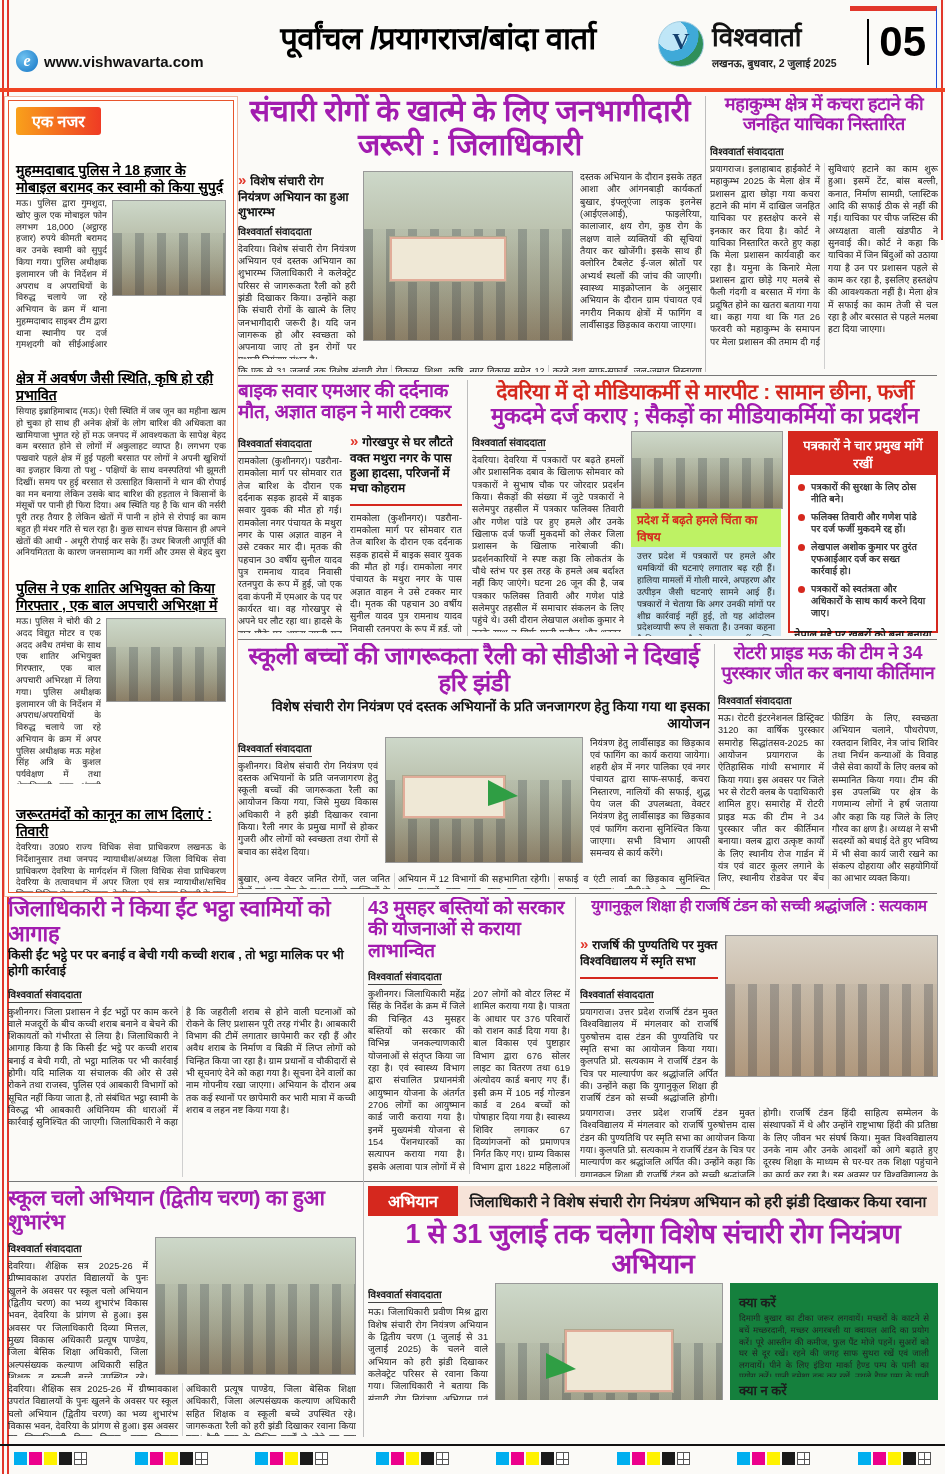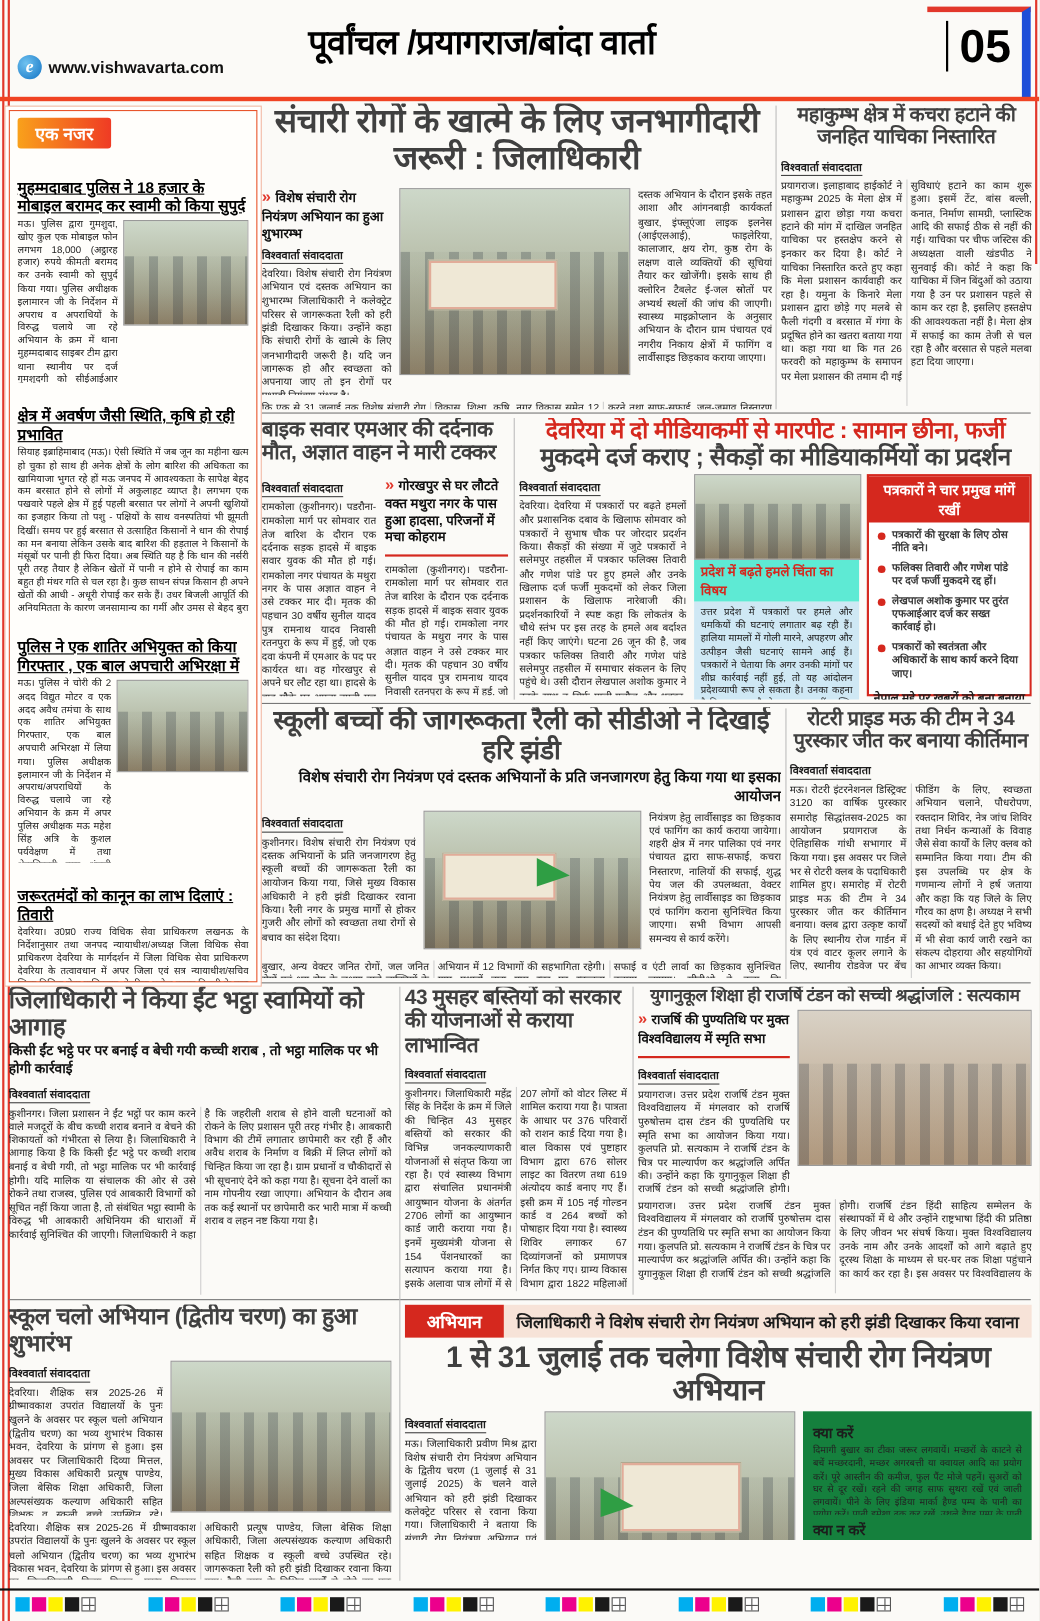--- a/index.html
+++ b/index.html
@@ -18,28 +18,28 @@
                  font-size:31px;font-weight:800;letter-spacing:-.5px;color:#000;}
   .brand{position:absolute;left:648px;top:12px;display:flex;align-items:center;gap:8px;}
   .globe{width:44px;height:44px;border-radius:50%;
          background:radial-gradient(circle at 30% 30%,#bfe6f7 0 35%,#3fa9d8 36% 60%,#2f8f5b 61% 100%);
          position:relative;border:1px solid #9fcbe0;}
   .globe:after{content:"V";position:absolute;left:0;right:0;top:6px;text-align:center;
                font:800 24px "Liberation Serif",serif;color:#14406e;}
   .brand-name{font-size:26px;font-weight:800;color:#121212;}
   .brand-date{font-size:10.5px;font-weight:700;color:#222;margin-top:2px;}
   .pageno-wrap{position:absolute;right:0;top:0;width:86px;height:78px;
-               border-top:5px solid #e2372b;border-right:8px solid #1d4ed8;}
+               border-top:5px solid #e2372b;border-right:1px solid #1d4ed8;}
   .pageno{position:absolute;right:10px;top:8px;font-size:42px;font-weight:800;color:#000;
           border-left:2px solid #000;padding-left:10px;line-height:1.1;}
   .toprule{position:absolute;left:0;right:0;top:88px;height:4px;background:#f04323;}
 
   
   .art{position:absolute;overflow:hidden;}
-  .hl{font-weight:800;color:#404040;line-height:1.12;letter-spacing:-.3px;}
+  .hl{font-weight:800;color:#a21caf;line-height:1.12;letter-spacing:-.3px;}
   .hl.red{color:#d5281e;}
   .kick{font-weight:700;font-size:12px;line-height:1.25;color:#111;}
   .kick .mk{color:#e2372b;font-size:15px;font-weight:800;margin-right:4px;}
   .byline{display:inline-block;font-size:10px;font-weight:700;border-bottom:1px solid #444;
           padding-bottom:1px;margin:4px 0 3px;}
   .bt{font-size:9.2px;line-height:1.34;text-align:justify;color:#222;overflow:hidden;}
   .c2{columns:2;column-gap:8px;column-rule:1px solid #cfcfcf;}
   .c3{columns:3;column-gap:8px;column-rule:1px solid #cfcfcf;}
   .photo{background:linear-gradient(180deg,#cdd8c9 0%,#b9bfab 40%,#a3a28c 70%,#8d7f66 100%);
          position:relative;border:1px solid #999;overflow:hidden;}
@@ -63,21 +63,21 @@
 
   
   .dem{border:2px solid #d5281e;background:#fff;}
   .dem-h{background:#d5281e;color:#fff;font-weight:800;font-size:13px;text-align:center;padding:3px 2px;}
   .dem ul{margin:6px 8px;padding:0;list-style:none;}
   .dem li{position:relative;padding-left:13px;font-size:9.5px;font-weight:700;color:#3a3a3a;
           margin-bottom:5px;line-height:1.3;}
   .dem li:before{content:"";position:absolute;left:0;top:3px;width:7px;height:7px;border-radius:50%;background:#d5281e;}
   .dem-sub{font-size:11px;font-weight:800;text-align:center;margin:4px 4px 2px;}
 
-  .alert-h{background:#5eead4;color:#d5281e;font-weight:800;font-size:12px;padding:2px 6px;}
+  .alert-h{background:#bef264;color:#d5281e;font-weight:800;font-size:12px;padding:2px 6px;}
   .alert-b{background:#cfe8f4;padding:4px 6px;font-size:8.8px;line-height:1.35;text-align:justify;}
 
   .bluebox{background:#15803d;padding:10px 9px;}
   .bluebox h4{margin:0 0 2px;font-size:13px;font-weight:800;}
   .bluebox .bt{font-size:8.6px;}
 
   .tagrow{display:flex;align-items:stretch;background:#f7e3d8;}
   .tag{background:#d5281e;color:#fff;font-weight:800;font-size:16px;padding:4px 20px;}
   .tagkick{flex:1;font-size:15px;font-weight:800;display:flex;align-items:center;justify-content:center;}
 
@@ -98,20 +98,27 @@
   <div class="edge l1"></div>
   <div class="edge l2"></div>
   <div class="edge r1"></div>
 
   <div class="hdr">
     <div class="site">
       <span class="e-icon">e</span>
       <span class="site-url">www.vishwavarta.com</span>
     </div>
     <div class="section-title">पूर्वांचल /प्रयागराज/बांदा वार्ता</div>
+    <div class="brand">
+      <span class="globe"></span>
+      <span>
+        <div class="brand-name">विश्ववार्ता</div>
+        <div class="brand-date">लखनऊ,  बुधवार, 2 जुलाई 2025</div>
+      </span>
+    </div>
     <div class="pageno-wrap">
       <div class="pageno">05</div>
     </div>
   </div>
   <div class="toprule"></div>
 
   <div class="rules">
     <div class="h" style="left:238px;right:8px;top:375px"></div>
     <div class="h" style="left:238px;right:8px;top:639px"></div>
     <div class="h" style="left:8px;right:8px;top:893px"></div>
@@ -236,21 +243,21 @@
   </div>
 
   <div class="art" style="left:368px;top:897px;width:202px;height:280px">
     <div class="hl" style="font-size:19px;height:68px">43 मुसहर बस्तियों को सरकार की योजनाओं से कराया लाभान्वित</div>
     <div><span class="byline">विश्ववार्ता संवाददाता</span></div>
     <div class="bt c2" style="height:186px">कुशीनगर। जिलाधिकारी महेंद्र सिंह के निर्देश के क्रम में जिले की चिन्हित 43 मुसहर बस्तियों को सरकार की विभिन्न जनकल्याणकारी योजनाओं से संतृप्त किया जा रहा है। एवं स्वास्थ्य विभाग द्वारा संचालित प्रधानमंत्री आयुष्मान योजना के अंतर्गत 2706 लोगों का आयुष्मान कार्ड जारी कराया गया है। इनमें मुख्यमंत्री योजना से 154 पेंशनधारकों का सत्यापन कराया गया है। इसके अलावा पात्र लोगों में से 207 लोगों को वोटर लिस्ट में शामिल कराया गया है। पात्रता के आधार पर 376 परिवारों को राशन कार्ड दिया गया है। बाल विकास एवं पुष्टाहार विभाग द्वारा 676 सोलर लाइट का वितरण तथा 619 अंत्योदय कार्ड बनाए गए हैं। इसी क्रम में 105 नई गोल्डन कार्ड व 264 बच्चों को पोषाहार दिया गया है। स्वास्थ्य शिविर लगाकर 67 दिव्यांगजनों को प्रमाणपत्र निर्गत किए गए। ग्राम्य विकास विभाग द्वारा 1822 महिलाओं को स्वयं सहायता समूहों से जोड़ा गया है। 252 बच्चों को स्कूलों में दाखिला दिलाया गया है, ताकि शिक्षा की मुख्यधारा से जुड़ सकें।</div>
   </div>
 
   <div class="art" style="left:580px;top:897px;width:358px;height:280px">
     <div class="hl" style="font-size:15.5px;text-align:center">युगानुकूल शिक्षा ही राजर्षि टंडन को सच्ची श्रद्धांजलि : सत्यकाम</div>
-    <div style="display:flex;gap:7px;margin-top:4px">
+    <div style="display:flex;gap:7px;margin-top:21px">
       <div style="width:138px">
         <div class="kick" style="border-bottom:2px solid #d5281e;padding-bottom:8px"><span class="mk">»</span><span>राजर्षि की पुण्यतिथि पर मुक्त विश्वविद्यालय में स्मृति सभा</span></div>
         <div style="margin-top:4px"><span class="byline">विश्ववार्ता संवाददाता</span></div>
         <div class="bt" style="height:96px">प्रयागराज। उत्तर प्रदेश राजर्षि टंडन मुक्त विश्वविद्यालय में मंगलवार को राजर्षि पुरुषोत्तम दास टंडन की पुण्यतिथि पर स्मृति सभा का आयोजन किया गया। कुलपति प्रो. सत्यकाम ने राजर्षि टंडन के चित्र पर माल्यार्पण कर श्रद्धांजलि अर्पित की। उन्होंने कहा कि युगानुकूल शिक्षा ही राजर्षि टंडन को सच्ची श्रद्धांजलि होगी। राजर्षि टंडन हिंदी साहित्य सम्मेलन के संस्थापकों में थे और उन्होंने राष्ट्रभाषा हिंदी की प्रतिष्ठा के लिए जीवन भर संघर्ष किया। मुक्त विश्वविद्यालय उनके नाम और उनके आदर्शों को आगे बढ़ाते हुए दूरस्थ शिक्षा के माध्यम से घर-घर तक शिक्षा पहुंचाने का कार्य कर रहा है। इस अवसर पर विश्वविद्यालय के शिक्षक, अधिकारी एवं कर्मचारी उपस्थित रहे। वक्ताओं ने राजर्षि के जीवन प्रसंगों पर प्रकाश डाला और उनके बताए मार्ग पर चलने का संकल्प लिया। कार्यक्रम का संचालन जनसंपर्क अधिकारी ने किया तथा अंत में सभी का आभार व्यक्त किया गया।</div>
       </div>
       <div class="photo" style="flex:1;height:140px;background:linear-gradient(180deg,#d9d2c6,#b49a7e)"></div>
     </div>
     <div class="bt c2" style="height:86px;margin-top:5px">प्रयागराज। उत्तर प्रदेश राजर्षि टंडन मुक्त विश्वविद्यालय में मंगलवार को राजर्षि पुरुषोत्तम दास टंडन की पुण्यतिथि पर स्मृति सभा का आयोजन किया गया। कुलपति प्रो. सत्यकाम ने राजर्षि टंडन के चित्र पर माल्यार्पण कर श्रद्धांजलि अर्पित की। उन्होंने कहा कि युगानुकूल शिक्षा ही राजर्षि टंडन को सच्ची श्रद्धांजलि होगी। राजर्षि टंडन हिंदी साहित्य सम्मेलन के संस्थापकों में थे और उन्होंने राष्ट्रभाषा हिंदी की प्रतिष्ठा के लिए जीवन भर संघर्ष किया। मुक्त विश्वविद्यालय उनके नाम और उनके आदर्शों को आगे बढ़ाते हुए दूरस्थ शिक्षा के माध्यम से घर-घर तक शिक्षा पहुंचाने का कार्य कर रहा है। इस अवसर पर विश्वविद्यालय के शिक्षक, अधिकारी एवं कर्मचारी उपस्थित रहे। वक्ताओं ने राजर्षि के जीवन प्रसंगों पर प्रकाश डाला और उनके बताए मार्ग पर चलने का संकल्प लिया। कार्यक्रम का संचालन जनसंपर्क अधिकारी ने किया तथा अंत में सभी का आभार व्यक्त किया गया।</div>
   </div>
 

